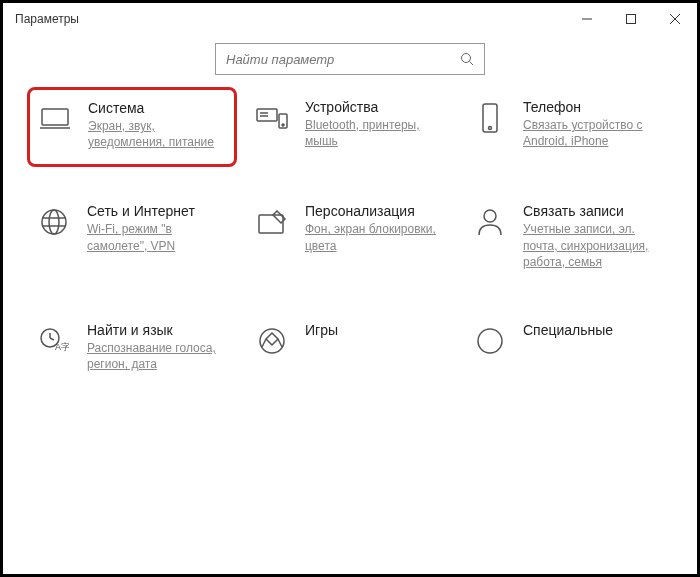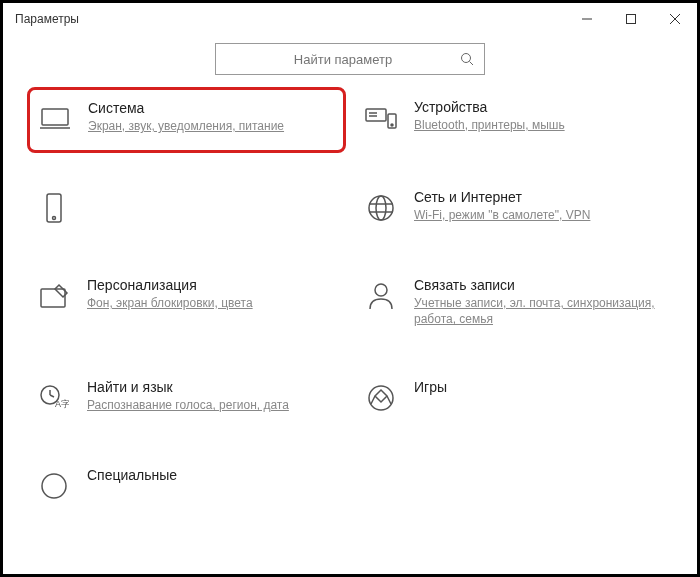--- a/index.html
+++ b/index.html
@@ -46,27 +46,27 @@
     display: flex;
     align-items: center;
     padding: 0 10px;
     background: #fff;
   }
   .search-input {
     flex: 1;
     border: none;
     outline: none;
     font-size: 13px;
+    font-style: italic;
     color: #666;
     background: transparent;
-    text-align: center;
   }
   .grid {
     display: grid;
-    grid-template-columns: 1fr 1fr;
+    grid-template-columns: 1fr 1fr 1fr;
     column-gap: 20px;
     row-gap: 40px;
     padding: 0 30px 0 30px;
   }
   .tile {
     display: flex;
     align-items: flex-start;
     gap: 16px;
     padding: 6px 4px;
     position: relative;
@@ -168,20 +168,24 @@
     </div>
   </div>
 
   <div class="tile">
     <div class="tile-icon">
       <svg width="20" height="30" viewBox="0 0 20 30" fill="none" stroke-width="1.5">
           <rect x="3" y="1" width="14" height="28" rx="2"></rect>
           <circle cx="10" cy="25" r="1.5" fill="none"></circle>
         </svg>
     </div>
+    <div class="tile-text">
+      <div class="tile-title">Телефон</div>
+      <div class="tile-desc">Связать устройство с Android, iPhone</div>
+    </div>
   </div>
 
   <div class="tile">
     <div class="tile-icon">
       <svg width="30" height="30" viewBox="0 0 30 30" fill="none" stroke-width="1.5">
           <circle cx="15" cy="15" r="12"></circle>
           <ellipse cx="15" cy="15" rx="5" ry="12"></ellipse>
           <line x1="3" y1="11" x2="27" y2="11"></line>
           <line x1="3" y1="19" x2="27" y2="19"></line>
         </svg>

